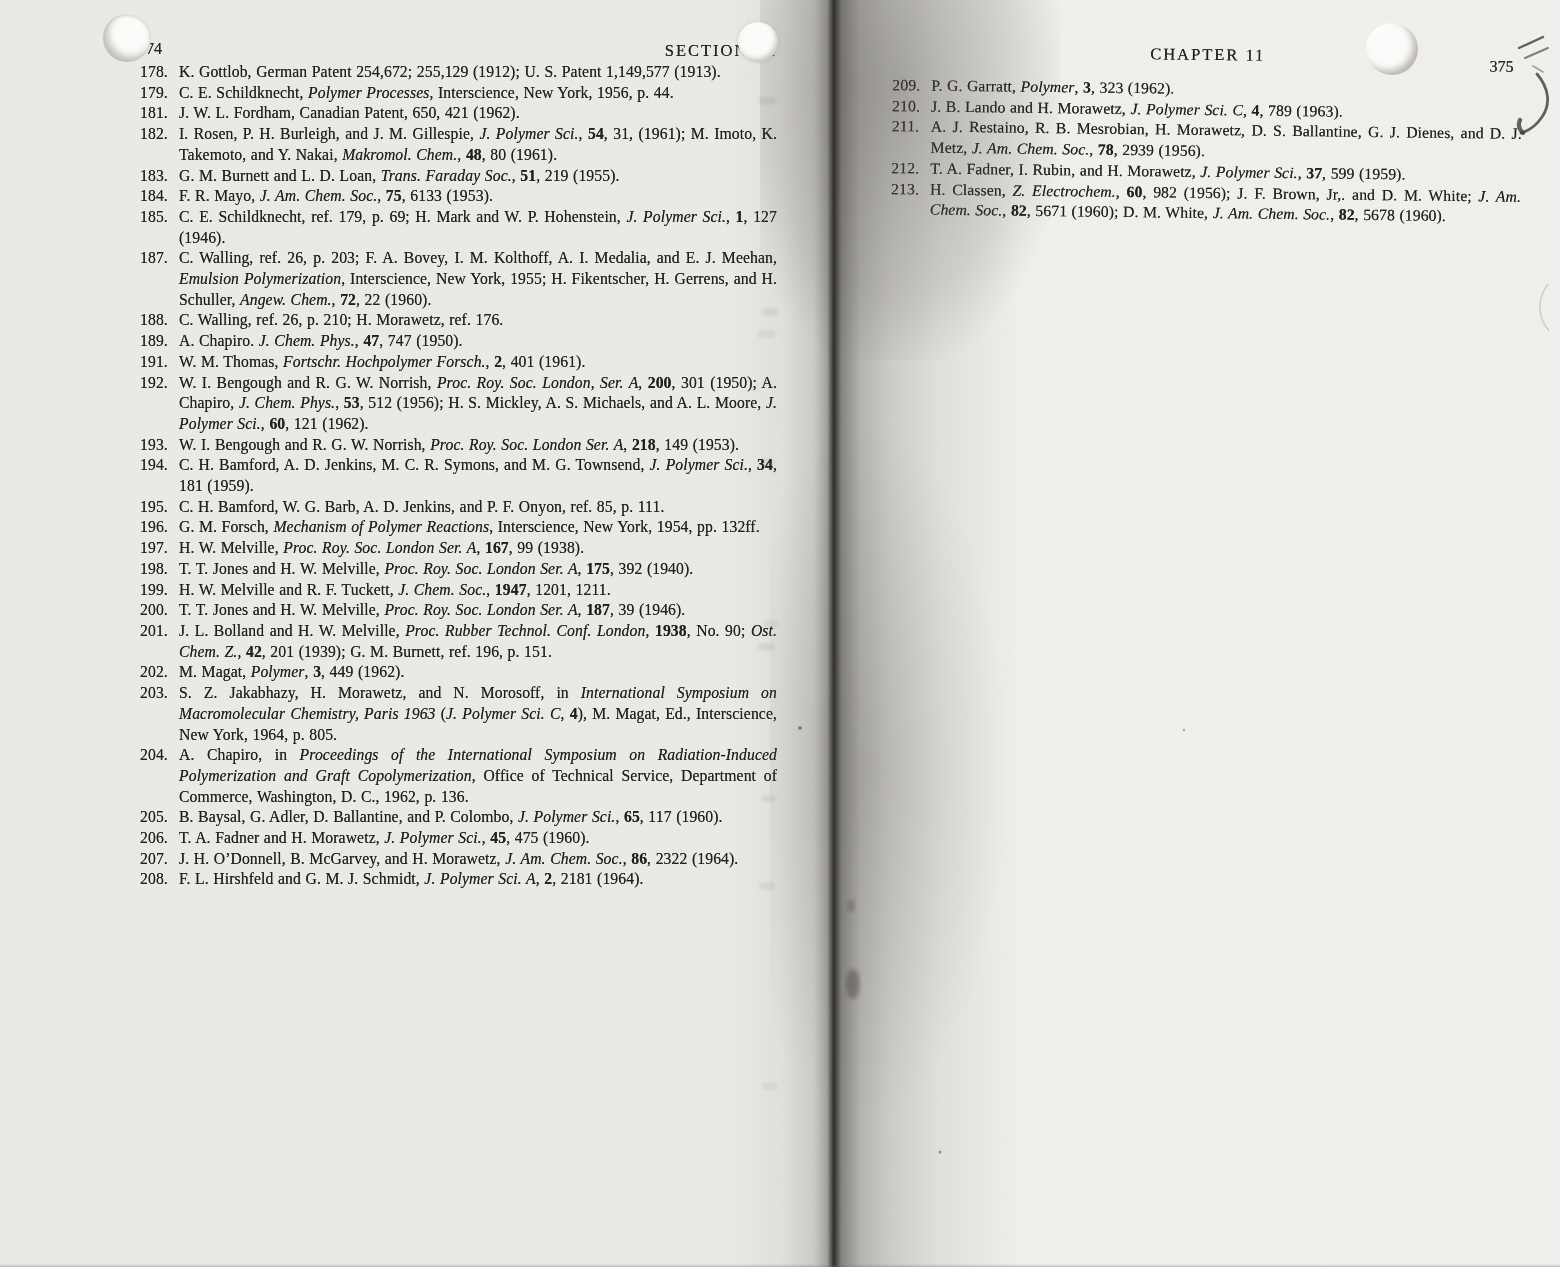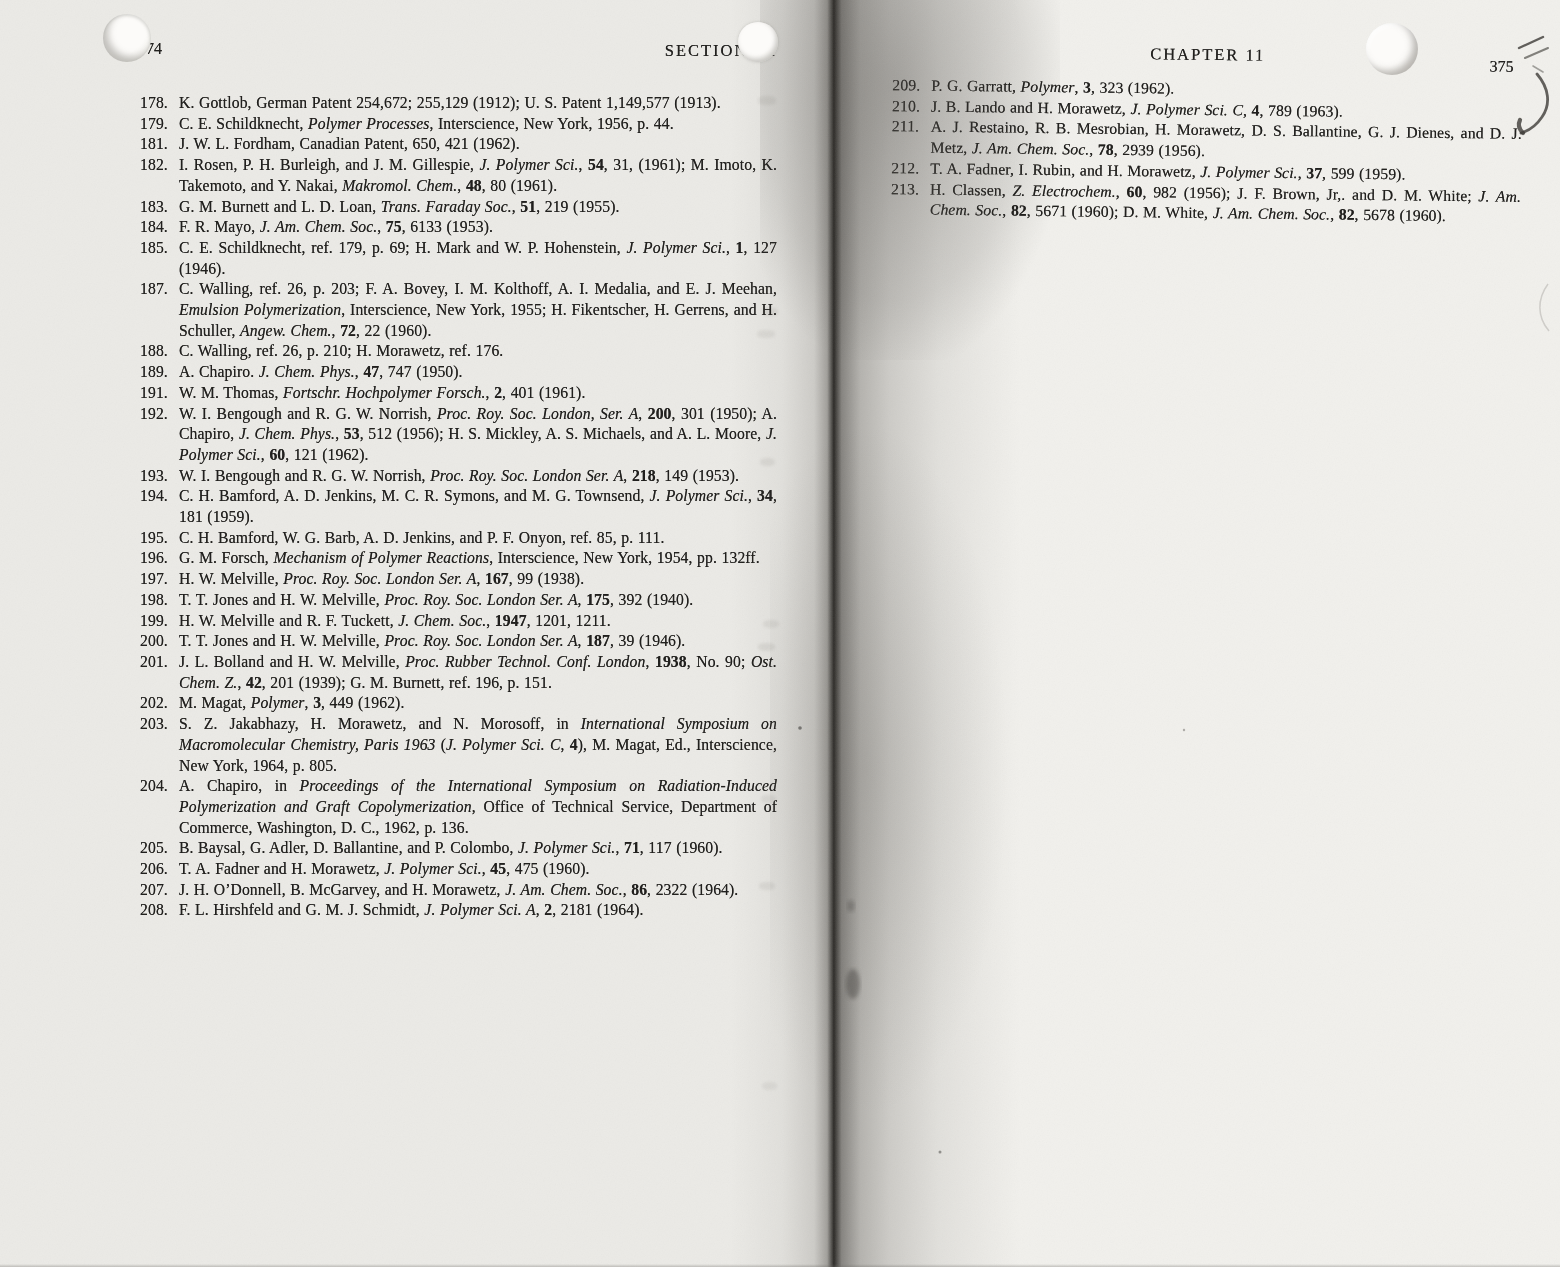--- a/index.html
+++ b/index.html
@@ -43,21 +43,21 @@
   .pn-left{left:146px;top:40px;}
   
   .right-wrap{position:absolute;left:880px;top:36px;width:660px;height:1100px;z-index:10;
     transform:rotate(0.7deg);transform-origin:0 0;}
   .rh-right{position:relative;left:13px;top:5px;width:630px;text-align:center;}
   .pn-right{left:610px;top:14px;}
   
   .refs{list-style:none;margin:0;padding:0;position:absolute;z-index:10;
     font-size:15.7px;line-height:20.7px;letter-spacing:.1px;word-spacing:.5px;
     text-shadow:0 0 .35px rgba(29,28,26,.75);}
-  .refs-left{left:140px;top:93px;width:637px;}
+  .refs-left{left:140px;top:62px;width:637px;}
   .refs-right{left:13px;top:39px;width:630px;position:absolute;}
   .refs li{position:relative;padding-left:39px;text-align:justify;}
   .ref-num{position:absolute;left:0;top:0;}
   .seg-i{font-style:italic;}
   .seg-b{font-weight:bold;}
   
   .punch{position:absolute;border-radius:50%;z-index:50;
     background:radial-gradient(circle at 38% 32%,#fcfbf9 55%,#f4f3ef 78%,#e6e4df 100%);}
   .punch-left{left:103px;top:14px;width:48px;height:48px;
     box-shadow:inset 5px -5px 7px rgba(125,122,116,.45),inset -1px 2px 3px rgba(150,148,142,.30);}
@@ -101,21 +101,21 @@
       <li><span class="ref-num">195.</span><span><span class="seg-p">C. H. Bamford, W. G. Barb, A. D. Jenkins, and P. F. Onyon, ref. 85, p. 111.</span></span></li>
       <li><span class="ref-num">196.</span><span><span class="seg-p">G. M. Forsch, </span><span class="seg-i">Mechanism of Polymer Reactions</span><span class="seg-p">, Interscience, New York, 1954, pp. 132ff.</span></span></li>
       <li><span class="ref-num">197.</span><span><span class="seg-p">H. W. Melville, </span><span class="seg-i">Proc. Roy. Soc. London Ser. A</span><span class="seg-p">, </span><span class="seg-b">167</span><span class="seg-p">, 99 (1938).</span></span></li>
       <li><span class="ref-num">198.</span><span><span class="seg-p">T. T. Jones and H. W. Melville, </span><span class="seg-i">Proc. Roy. Soc. London Ser. A</span><span class="seg-p">, </span><span class="seg-b">175</span><span class="seg-p">, 392 (1940).</span></span></li>
       <li><span class="ref-num">199.</span><span><span class="seg-p">H. W. Melville and R. F. Tuckett, </span><span class="seg-i">J. Chem. Soc.</span><span class="seg-p">, </span><span class="seg-b">1947</span><span class="seg-p">, 1201, 1211.</span></span></li>
       <li><span class="ref-num">200.</span><span><span class="seg-p">T. T. Jones and H. W. Melville, </span><span class="seg-i">Proc. Roy. Soc. London Ser. A</span><span class="seg-p">, </span><span class="seg-b">187</span><span class="seg-p">, 39 (1946).</span></span></li>
       <li><span class="ref-num">201.</span><span><span class="seg-p">J. L. Bolland and H. W. Melville, </span><span class="seg-i">Proc. Rubber Technol. Conf. London</span><span class="seg-p">, </span><span class="seg-b">1938</span><span class="seg-p">, No. 90; </span><span class="seg-i">Ost. Chem. Z.</span><span class="seg-p">, </span><span class="seg-b">42</span><span class="seg-p">, 201 (1939); G. M. Burnett, ref. 196, p. 151.</span></span></li>
       <li><span class="ref-num">202.</span><span><span class="seg-p">M. Magat, </span><span class="seg-i">Polymer</span><span class="seg-p">, </span><span class="seg-b">3</span><span class="seg-p">, 449 (1962).</span></span></li>
       <li><span class="ref-num">203.</span><span><span class="seg-p">S. Z. Jakabhazy, H. Morawetz, and N. Morosoff, in </span><span class="seg-i">International Symposium on Macromolecular Chemistry, Paris 1963</span><span class="seg-p"> (</span><span class="seg-i">J. Polymer Sci. C</span><span class="seg-p">, </span><span class="seg-b">4</span><span class="seg-p">), M. Magat, Ed., Interscience, New York, 1964, p. 805.</span></span></li>
       <li><span class="ref-num">204.</span><span><span class="seg-p">A. Chapiro, in </span><span class="seg-i">Proceedings of the International Symposium on Radiation-Induced Polymerization and Graft Copolymerization</span><span class="seg-p">, Office of Technical Service, Department of Commerce, Washington, D. C., 1962, p. 136.</span></span></li>
-      <li><span class="ref-num">205.</span><span><span class="seg-p">B. Baysal, G. Adler, D. Ballantine, and P. Colombo, </span><span class="seg-i">J. Polymer Sci.</span><span class="seg-p">, </span><span class="seg-b">71</span><span class="seg-p">, 117 (1960).</span></span></li>
+      <li><span class="ref-num">205.</span><span><span class="seg-p">B. Baysal, G. Adler, D. Ballantine, and P. Colombo, </span><span class="seg-i">J. Polymer Sci.</span><span class="seg-p">, </span><span class="seg-b">65</span><span class="seg-p">, 117 (1960).</span></span></li>
       <li><span class="ref-num">206.</span><span><span class="seg-p">T. A. Fadner and H. Morawetz, </span><span class="seg-i">J. Polymer Sci.</span><span class="seg-p">, </span><span class="seg-b">45</span><span class="seg-p">, 475 (1960).</span></span></li>
       <li><span class="ref-num">207.</span><span><span class="seg-p">J. H. O’Donnell, B. McGarvey, and H. Morawetz, </span><span class="seg-i">J. Am. Chem. Soc.</span><span class="seg-p">, </span><span class="seg-b">86</span><span class="seg-p">, 2322 (1964).</span></span></li>
       <li><span class="ref-num">208.</span><span><span class="seg-p">F. L. Hirshfeld and G. M. J. Schmidt, </span><span class="seg-i">J. Polymer Sci. A</span><span class="seg-p">, </span><span class="seg-b">2</span><span class="seg-p">, 2181 (1964).</span></span></li>
     </ol>
 
   <div class="right-wrap">
     <div class="running-head rh-right">CHAPTER 11</div>
     <div class="pagenum pn-right">375</div>
     <ol class="refs refs-right">
         <li><span class="ref-num">209.</span><span><span class="seg-p">P. G. Garratt, </span><span class="seg-i">Polymer</span><span class="seg-p">, </span><span class="seg-b">3</span><span class="seg-p">, 323 (1962).</span></span></li>

